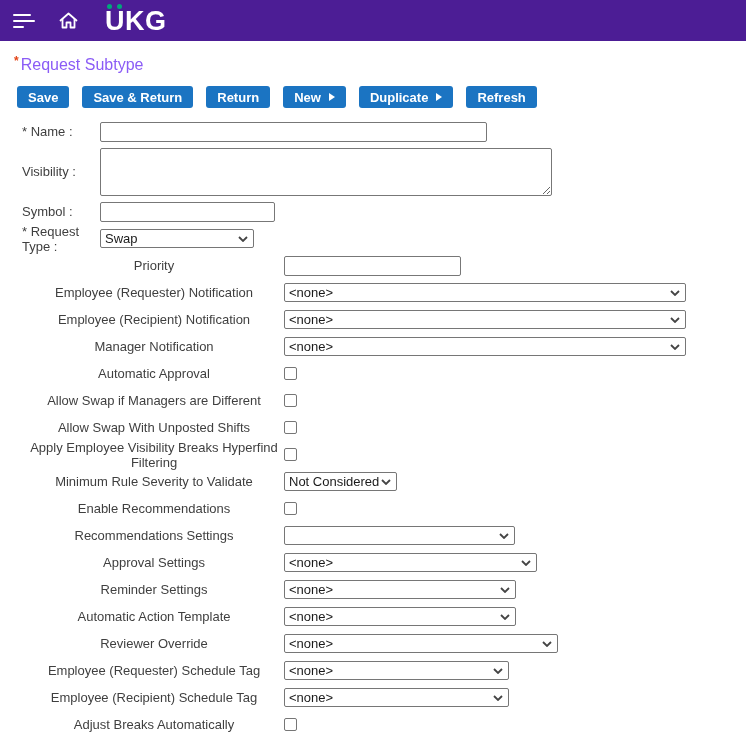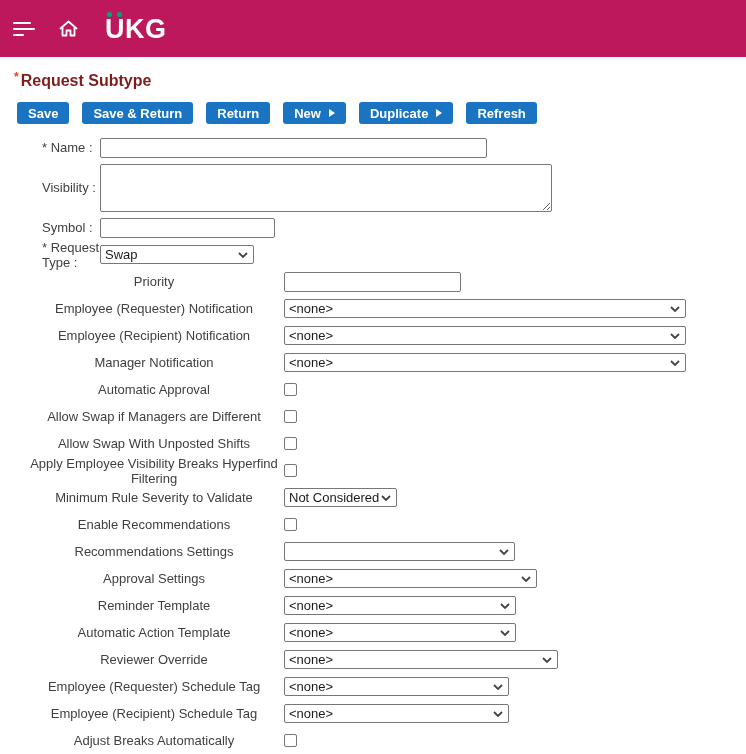--- a/index.html
+++ b/index.html
@@ -1,52 +1,52 @@
 <!DOCTYPE html>
 <html><head>
 <meta charset="utf-8">
 <style>
   * { margin:0; padding:0; box-sizing:border-box; }
   html,body { width:746px; height:754px; background:#fff; overflow:hidden;
     font-family:"Liberation Sans", sans-serif; }
 
   
-  .appbar { height:57px; background:#be185d; display:flex; align-items:center; }
+  .appbar { height:41px; background:#4c1d95; display:flex; align-items:center; }
   .menu-btn { margin-left:13px; width:24px; height:18px; display:flex; flex-direction:column;
     justify-content:center; gap:4px; cursor:pointer; }
   .menu-btn i { display:block; height:2px; border-radius:2px; background:#fff; }
   .menu-btn i:nth-child(1){ width:18px; }
   .menu-btn i:nth-child(2){ width:22px; }
   .menu-btn i:nth-child(3){ width:11px; }
   .home-btn { margin-left:21px; cursor:pointer; display:flex; }
   .logo { margin-left:26px; position:relative; color:#fff; font-weight:bold;
     font-size:27px; letter-spacing:0.5px; line-height:41px; padding-top:2px; }
   .logo .dot { position:absolute; top:5px; width:5px; height:5px; border-radius:50%;
     background:#00A77B; }
   .logo .dot.d1 { left:2px; }
   .logo .dot.d2 { left:12px; }
 
   
   .title-row { margin:15px 0 0 14px; height:20px; }
   .req-mark { color:#E34417; font-size:12px; font-weight:bold; position:relative; top:-5px; }
-  .page-title { color:#7f1d1d; font-size:16px; font-weight:bold; margin-left:2px; }
+  .page-title { color:#8b5cf6; font-size:16px; font-weight:normal; margin-left:2px; }
 
   
   .btn-row { margin:10px 0 0 17px; display:flex; gap:13px; }
   .btn { background:#1B74C2; color:#fff; border:none; border-radius:3px; height:22px;
     padding:0 11px; font-family:Liberation Sans, sans-serif; font-size:13px; font-weight:bold;
     display:inline-flex; align-items:center; gap:8px; cursor:pointer; }
   .arrow-right { width:0; height:0; border-left:6px solid #fff;
     border-top:4px solid transparent; border-bottom:4px solid transparent; }
 
   
   .form { margin-top:10px; }
   .row { display:flex; align-items:center; height:27px; }
   .row.desc-row { height:53px; }
-  .rowA > label { width:100px; padding-left:42px; flex:none; }
+  .rowA > label { width:100px; padding-left:22px; flex:none; }
   .rowB > label { width:284px; padding-left:24px; flex:none;text-align:center; }
   label { font-size:13px; color:#3F3F3F; }
 
   input.txt { height:20px; border:1px solid #777; border-radius:2px; font-size:13px;
     padding:0 4px; font-family:"Liberation Sans",sans-serif; }
   textarea.ta { width:452px; height:48px; border:1px solid #777; border-radius:2px;
     font-size:13px; padding:2px 4px; resize:both; font-family:"Liberation Sans",sans-serif; }
 
   .sel { position:relative; height:19px; border:1px solid #767676; border-radius:2px;
     background:#fff; display:flex; align-items:center; padding:0 20px 0 4px;
@@ -220,21 +220,21 @@
     <label>Approval Settings</label>
     <div class="sel w253">
       <span>&lt;none&gt;</span>
       <svg width="10" height="6" viewBox="0 0 10 6">
           <polyline points="1,1 5,5 9,1" fill="none" stroke="#444" stroke-width="1.8"></polyline>
         </svg>
     </div>
   </div>
 
   <div class="row rowB">
-    <label>Reminder Template</label>
+    <label>Reminder Settings</label>
     <div class="sel w232">
       <span>&lt;none&gt;</span>
       <svg width="10" height="6" viewBox="0 0 10 6">
           <polyline points="1,1 5,5 9,1" fill="none" stroke="#444" stroke-width="1.8"></polyline>
         </svg>
     </div>
   </div>
 
   <div class="row rowB">
     <label>Automatic Action Template</label>

